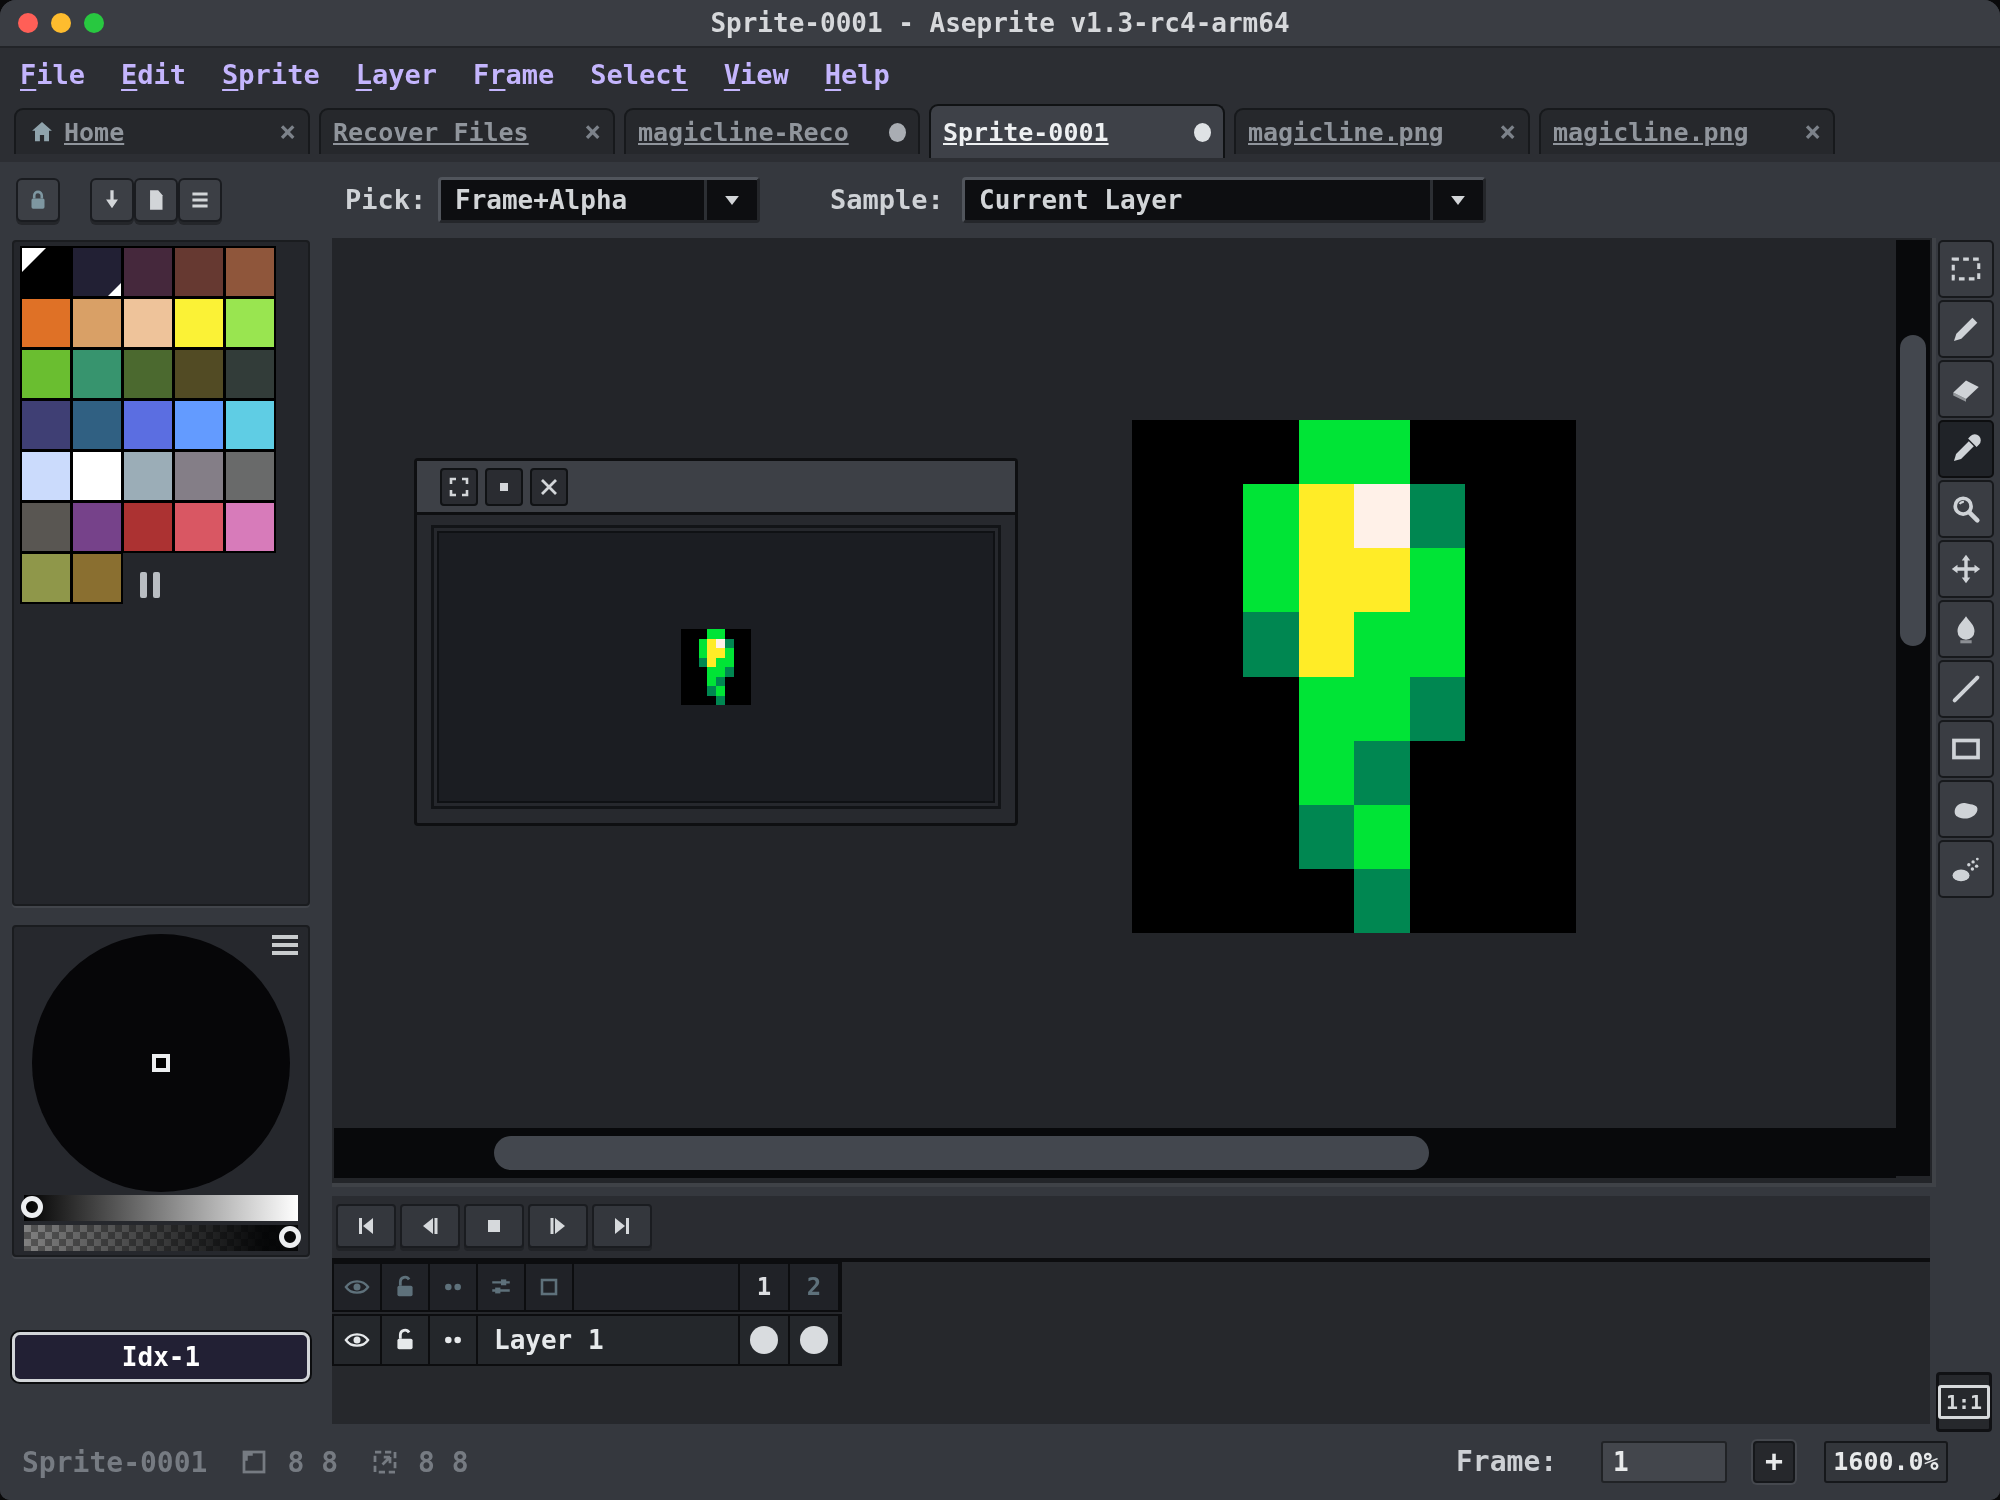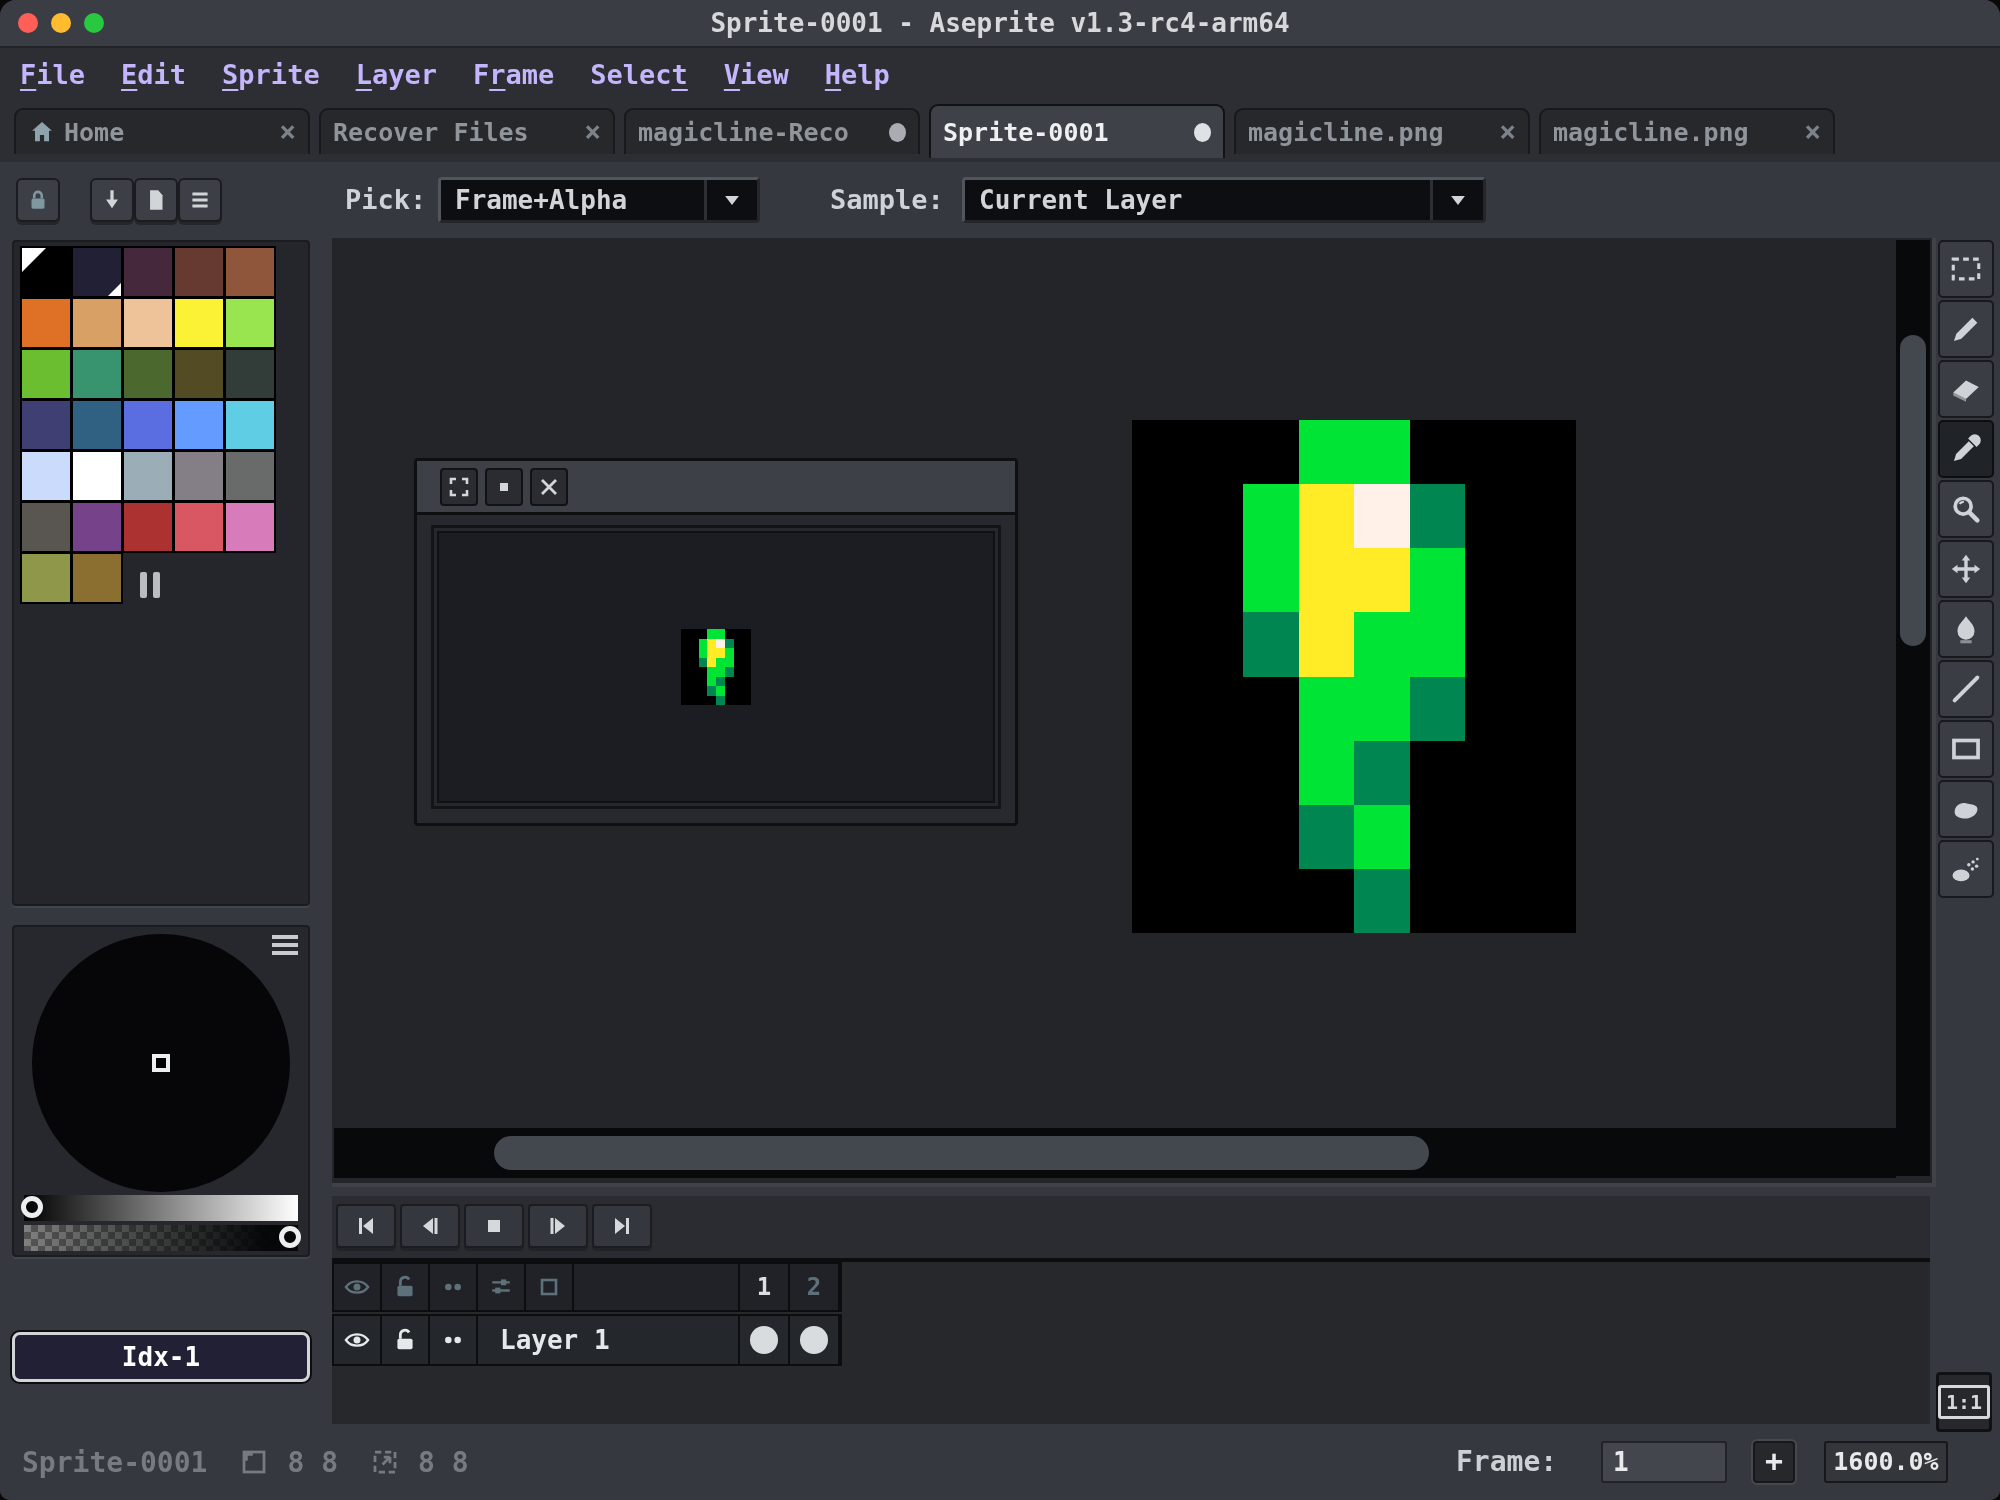--- a/index.html
+++ b/index.html
@@ -14,21 +14,21 @@
   
   .menubar{position:absolute;left:0;top:48px;width:2000px;height:52px;background:#2c2e33;display:flex;align-items:center;padding-left:20px;gap:36px;box-sizing:border-box;}
   .menu-item{color:#c4b5fd;font-size:27px;cursor:default;}
   .menu-item u{text-decoration-thickness:2px;text-underline-offset:5px;}
 
   
   .tabbar{position:absolute;left:0;top:100px;width:2000px;height:62px;background:#2c2e33;}
   .tabs{position:absolute;left:14px;top:0;display:flex;gap:9px;}
   .tab{width:296px;height:46px;margin-top:8px;background:#26282c;border:2px solid #17191c;border-bottom:none;border-radius:9px 9px 0 0;display:flex;align-items:center;padding:0 12px;box-sizing:border-box;color:#90959c;font-size:25px;gap:8px;}
   .tab.active{height:54px;margin-top:4px;background:#3e4148;color:#eef0f2;border-color:#101214;position:relative;z-index:2;}
-  .tab-label{flex:1;overflow:hidden;white-space:nowrap;}
+  .tab-label{flex:1;overflow:hidden;white-space:nowrap;text-decoration:underline;}
   .tab-close{color:#7c828a;font-size:28px;line-height:28px;}
   .tab-dot{width:17px;height:19px;border-radius:50%;background:#a9adb3;}
   .tab.active .tab-dot{background:#dfe2e5;}
   .tab-icon{width:28px;height:28px;color:#8fa3ac;}
   .tab-icon svg{width:100%;height:100%;}
 
   
   .contextbar{position:absolute;left:0;top:162px;width:2000px;height:76px;background:#35383e;}
   .tb-btn{position:absolute;top:16px;width:44px;height:44px;background:#3c3f45;border:2px solid #1a1c20;border-radius:6px;box-sizing:border-box;display:flex;align-items:center;justify-content:center;color:#d2d5d8;box-shadow:0 3px 0 #24262a;}
   .tb-btn svg{width:26px;height:26px;}
@@ -92,21 +92,21 @@
   .pb-btn svg{width:24px;height:24px;}
   .tl-rows{position:absolute;left:0;top:62px;width:1598px;height:166px;background:#26282c;border-top:4px solid #0c0d0f;box-sizing:border-box;}
   .tl-strip{position:absolute;left:0;width:510px;background:#0c0d0f;}
   .tl-cell{position:absolute;background:#202227;display:flex;align-items:center;justify-content:center;}
   .hdr .tl-cell{color:#5e717b;}
   .lay .tl-cell{background:#24272b;color:#e6e9eb;}
   .tl-cell svg{width:28px;height:28px;}
   .frame-num{font-size:24px;}
   .frame-num.current{color:#dcdee1;}
   .frame-num.other{color:#5e717b;}
-  .layer-name{justify-content:flex-start;padding-left:22px;font-size:26px;box-sizing:border-box;}
+  .layer-name{justify-content:flex-start;padding-left:16px;font-size:26px;box-sizing:border-box;}
   .cel-dot{width:28px;height:28px;border-radius:50%;background:#d9dcdf;}
 
   
   .statusbar{position:absolute;left:0;top:1424px;width:2000px;height:76px;background:#35383e;color:#767b82;}
   .sb-left{position:absolute;left:22px;top:0;height:76px;display:flex;align-items:center;gap:18px;font-size:28px;}
   .sb-icon{width:30px;height:30px;color:#767b82;}
   .sb-icon svg{width:100%;height:100%;}
   .frame-label{position:absolute;left:1456px;top:0;height:76px;line-height:76px;color:#cdd0d4;font-size:28px;}
   .frame-input{position:absolute;left:1601px;top:17px;width:126px;height:42px;background:#43464c;border:2px solid #212326;border-radius:3px;box-sizing:border-box;color:#e8eaeb;font-size:26px;line-height:38px;padding-left:10px;}
   .add-frame{position:absolute;left:1753px;top:17px;width:42px;height:42px;background:#26282c;border:2px solid #16181b;border-radius:4px;box-sizing:border-box;color:#e8eaeb;font-size:30px;text-align:center;line-height:36px;box-shadow:0 0 0 2px #45484e;}

